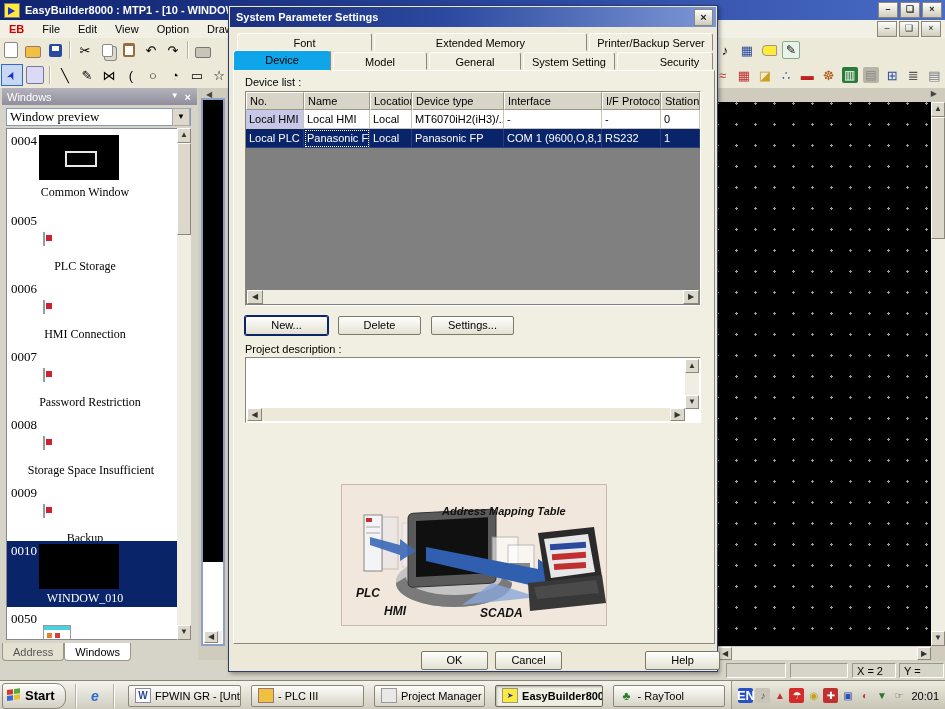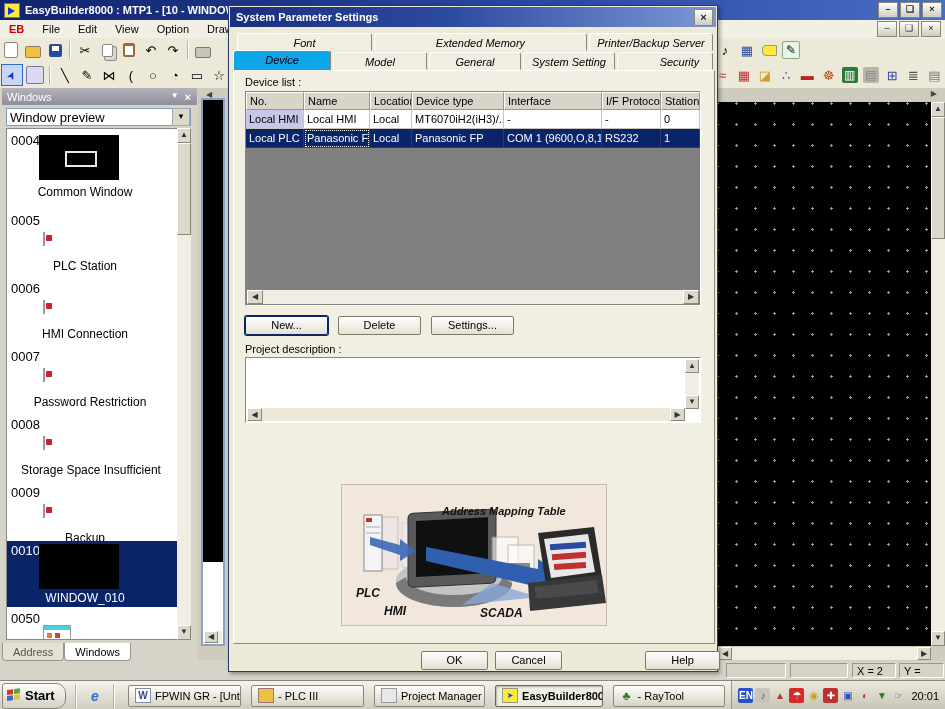--- a/index.html
+++ b/index.html
@@ -1,19 +1,19 @@
 <!DOCTYPE html>
 <html><head>
 <meta charset="utf-8">
 <style>
   html,body{margin:0;padding:0;}
   #screen{position:relative;width:945px;height:709px;background:#d6d3c8;overflow:hidden;
           font-family:"Liberation Sans",sans-serif;font-size:11px;color:#000;}
   .abs{position:absolute;}
-  .serif{font-family:Liberation Sans, sans-serif;}
+  .serif{font-family:Liberation Serif, serif;}
   
   .titlebar{left:0;top:0;width:945px;height:20px;background:linear-gradient(90deg,#10236e,#2c4aa4 60%,#4a6cc4);
             color:#fff;font-weight:bold;display:flex;align-items:center;padding-left:4px;box-sizing:border-box;}
   .eblogo{width:14px;height:13px;background:#ffe93a;border:1px solid #777;margin-right:5px;position:relative;}
   .eblogo:after{content:"";position:absolute;left:3px;top:3px;border-left:7px solid #1535c8;border-top:4px solid transparent;border-bottom:4px solid transparent;}
   .winctl{width:18px;height:14px;background:linear-gradient(#fdfdfa,#cfccbe);border:1px solid #8a8778;
           font-size:9px;line-height:13px;text-align:center;color:#222;margin-left:2px;}
   .menubar{left:0;top:20px;width:945px;height:18px;background:#f2f0e4;border-bottom:1px solid #c6c3b4;display:flex;align-items:center;}
   .menuitem{padding:2px 9px;}
   .toolbar{left:0;width:945px;background:#ece9d8;display:flex;align-items:center;}
@@ -51,21 +51,21 @@
   .spanel{position:absolute;height:15px;top:663px;border:1px solid;border-color:#9a9788 #fff #fff #9a9788;
           font-size:11px;padding:0 4px;line-height:15px;box-sizing:border-box;}
   
   .dialog{left:228px;top:5px;width:490px;height:667px;background:#ece9d8;border:1px solid #2a3a6a;
           box-shadow:2px 2px 4px rgba(0,0,0,.35);box-sizing:border-box;}
   .dlg-title{left:1px;top:1px;width:486px;height:20px;background:linear-gradient(90deg,#1a2f7d,#2c4aa0 45%,#7d97d6);
              color:#fff;font-weight:bold;display:flex;align-items:center;padding-left:6px;box-sizing:border-box;}
   .dlg-close{width:17px;height:15px;background:linear-gradient(#fdfdfa,#cfccbe);border:1px solid #8a8778;
              text-align:center;font-size:11px;line-height:14px;font-weight:bold;color:#222;}
   .tab{position:absolute;height:18px;background:#f0eee0;border:1px solid;border-color:#fff #8a8778 transparent #fff;
-       border-radius:3px 3px 0 0;text-align:center;line-height:18px;box-sizing:border-box;font-style:italic;}
+       border-radius:3px 3px 0 0;text-align:center;line-height:18px;box-sizing:border-box;}
   .tab.active{height:21px;background:#0ea5e9;z-index:3;border-bottom:1px solid #f6f4e8;font-weight:normal;}
   .tabpanel{left:4px;top:64px;width:482px;height:574px;border:1px solid;border-color:#fff #8a8778 #8a8778 #fff;
             background:#f1efe2;box-sizing:border-box;}
   .grid{position:absolute;border:1px solid;border-color:#8a8778 #fff #fff #8a8778;background:#808080;box-sizing:border-box;}
   .gh{display:flex;}
   .gh .cell{background:#d8d4c8;border:1px solid;border-color:#fff #9a9788 #9a9788 #fff;}
   .cell{height:18px;line-height:17px;padding-left:3px;box-sizing:border-box;overflow:hidden;white-space:nowrap;font-size:11px;}
   .grow{display:flex;}
   .grow .cell{height:19px;line-height:18px;background:#fff;border-right:1px solid #c8c5b8;border-bottom:1px solid #c8c5b8;}
   .grow.sel .cell{background:#0a246a;color:#fff;border-right:1px solid #2a3a7a;border-bottom:1px solid #2a3a7a;}
@@ -258,21 +258,21 @@
 
     <div class="abs" style="left:0;top:4px;width:171px;height:74px;">
       <span class="abs wnum serif" style="left:4px;top:0;">0004</span>
       <span class="abs thumb-big thumb-rect" style="left:32px;top:2px;"></span>
       <span class="abs wlabel serif" style="left:18px;top:52px;width:120px;">Common Window</span>
     </div>
 
     <div class="abs" style="left:0;top:84px;width:171px;height:64px;">
       <span class="abs wnum serif" style="left:4px;top:0;">0005</span>
       <span class="abs thumb-small" style="left:36px;top:20px;width:34px;"></span>
-      <span class="abs wlabel serif" style="left:18px;top:46px;width:120px;">PLC Station</span>
+      <span class="abs wlabel serif" style="left:18px;top:46px;width:120px;">PLC Storage</span>
     </div>
 
     <div class="abs" style="left:0;top:152px;width:171px;height:64px;">
       <span class="abs wnum serif" style="left:4px;top:0;">0006</span>
       <span class="abs thumb-small" style="left:36px;top:20px;width:38px;"></span>
       <span class="abs wlabel serif" style="left:18px;top:46px;width:120px;">HMI Connection</span>
     </div>
 
     <div class="abs" style="left:0;top:220px;width:171px;height:64px;">
       <span class="abs wnum serif" style="left:4px;top:0;">0007</span>
@@ -499,21 +499,21 @@
     <span class="taskbtn active" style="width:116px;">
       <span class="ticon" style="background:#ffe93a;border:1px solid #998;color:#1535c8;font-size:8px;">➤</span>
       <span style="font-weight:bold;">EasyBuilder8000 ...</span>
     </span>
     <span class="taskbtn" style="width:122px;">
       <span class="ticon" style="color:#2a7a2a;font-size:12px;">♣</span>
       <span>- RayTool</span>
     </span>
 
     <span class="tray">
-      <span class="trayic" style="background:#2a50c8;color:#fff;font-weight:bold;font-size:10px;">EN</span>
+      <span class="trayic" style="background:#2a50c8;color:#fff;font-weight:bold;font-size:13px;">EN</span>
       <span class="trayic" style="background:#c8c5b8;color:#555;">♪</span>
       <span class="trayic" style="color:#c03030;">▲</span>
       <span class="trayic" style="background:#d42a2a;color:#fff;">☂</span>
       <span class="trayic" style="color:#c8a020;">◉</span>
       <span class="trayic" style="background:#c03030;color:#fff;">✚</span>
       <span class="trayic" style="color:#3050b0;">▣</span>
       <span class="trayic" style="color:#b04040;">◐</span>
       <span class="trayic" style="color:#2a7a2a;">▼</span>
       <span class="trayic" style="color:#555;">☞</span>
       <span style="margin-left:5px;">20:01</span>

